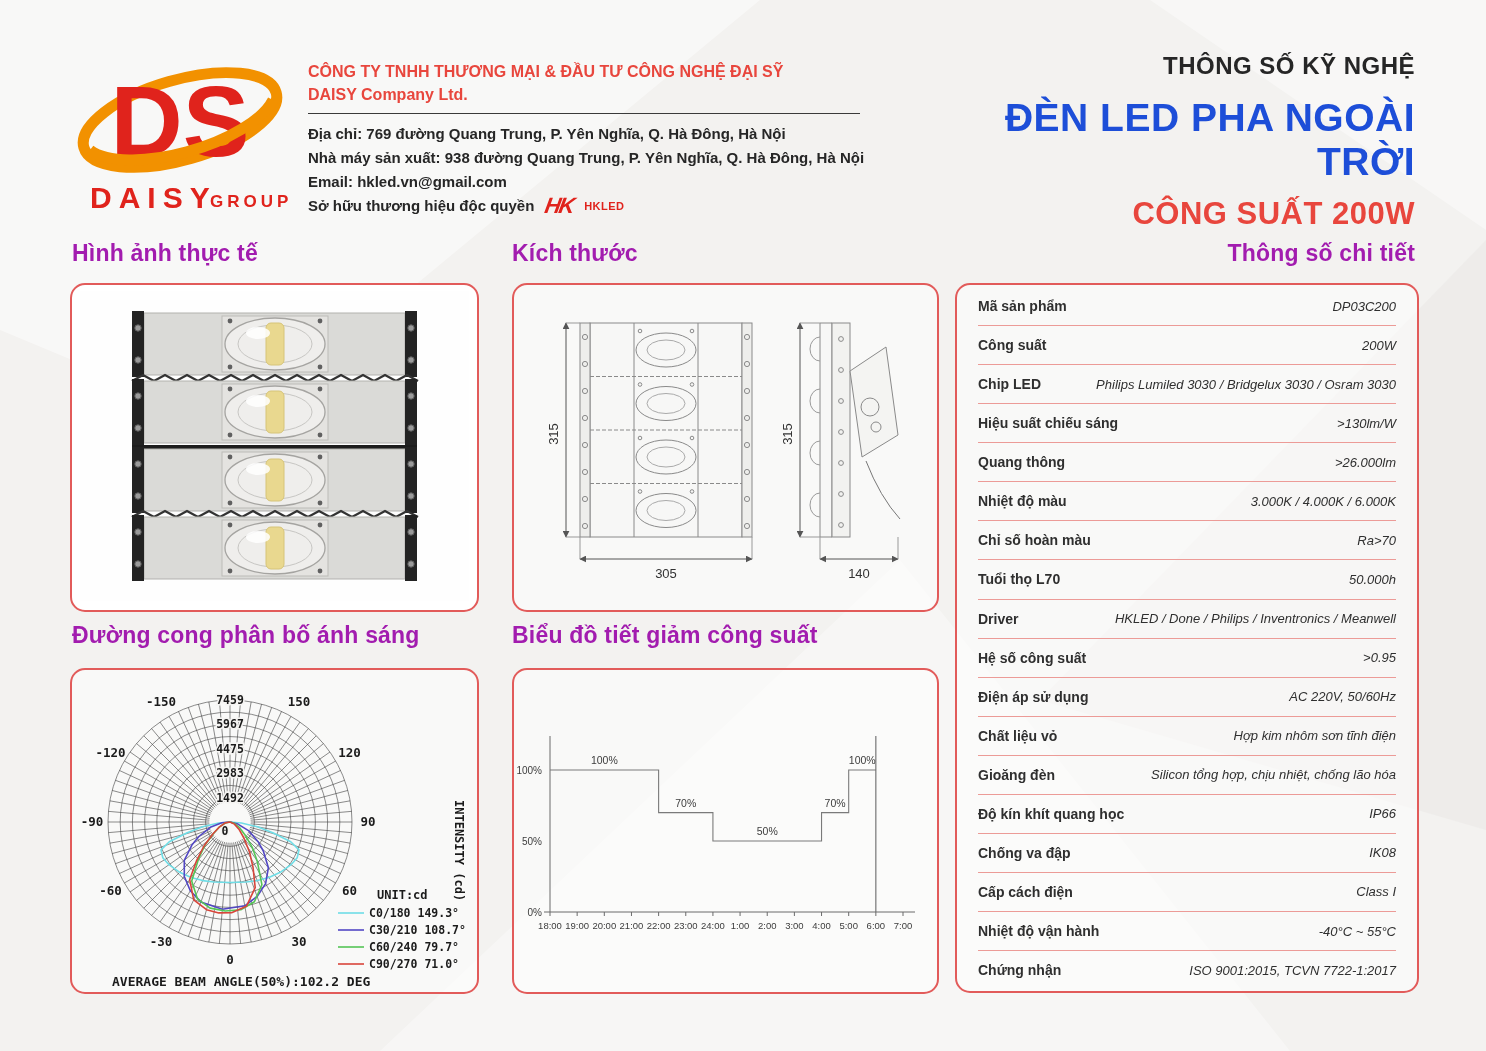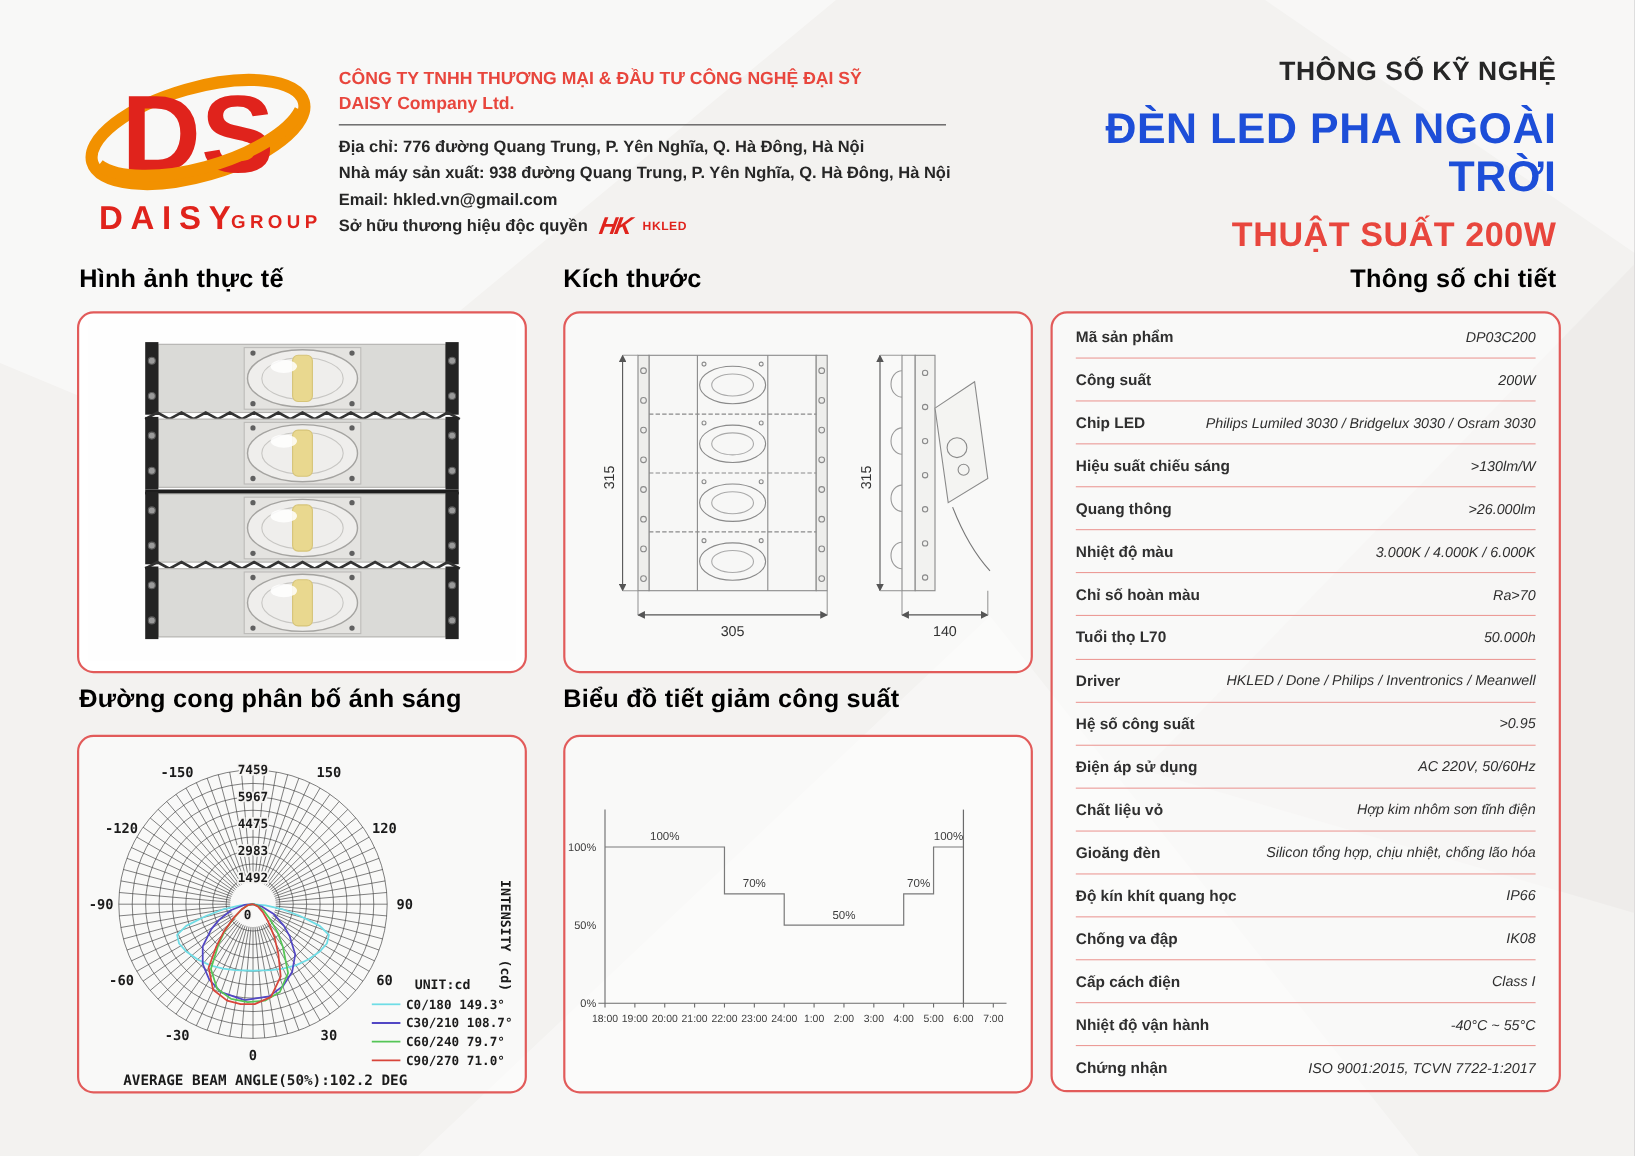--- a/index.html
+++ b/index.html
@@ -15,21 +15,21 @@
   .co-line{font-size:15px;font-weight:700;color:#262626;line-height:24px;white-space:nowrap;}
   .tm-line{display:flex;align-items:center;gap:11px;}
   .hk-mark{display:inline-block;font-weight:900;font-style:italic;color:#e0231c;font-size:22px;
            letter-spacing:-2px;transform:skewX(-10deg);font-family:"Liberation Sans",sans-serif;line-height:18px;}
   .hk-text{font-size:11px;font-weight:800;color:#e0231c;letter-spacing:.5px;}
   .titles{left:900px;top:52px;width:515px;text-align:right;}
   .title-small{font-size:24px;font-weight:800;color:#262626;letter-spacing:.5px;}
   .title-red{font-size:39px;font-weight:800;color:#1d4ed8;margin-top:16px;letter-spacing:.5px;}
   .title-red2{font-size:31px;font-weight:800;color:#e8463d;margin-top:12px;letter-spacing:.5px;}
   
-  h2.sec{margin:0;font-size:23px;font-weight:800;color:#000000;letter-spacing:.2px;}
+  h2.sec{margin:0;font-size:23px;font-weight:800;color:#a21caf;letter-spacing:.2px;}
   
   .rbox{position:absolute;border:2px solid #e25b5a;border-radius:15px;background:rgba(255,255,255,.5);}
   .photo-box{background:#ffffff;}
   
   .spec-table{display:flex;flex-direction:column;height:100%;padding:2px 0;box-sizing:border-box;}
   .spec-row{flex:1;display:flex;align-items:center;justify-content:space-between;
             margin:0 21px;border-bottom:1.2px solid #ec9b97;gap:10px;}
   .spec-row:last-child{border-bottom:none;gap:30px;}
   .spec-label{font-size:14px;font-weight:700;color:#2f2f2f;white-space:nowrap;}
   .spec-value{font-size:13px;font-style:italic;color:#2f2f2f;white-space:nowrap;text-align:right;}
@@ -54,34 +54,34 @@
     <text x="112" y="108" text-anchor="middle" font-size="100" font-weight="900" fill="#e0231c" font-family="Liberation Sans, sans-serif">DS</text>
     <path d="M22,102 A100,40 -16 0 0 205,52" fill="none" stroke="#f29100" stroke-width="11"></path>
     <text x="22" y="160" font-size="30" font-weight="900" fill="#e0231c" letter-spacing="7" font-family="Liberation Sans, sans-serif">DAISY</text>
     <text x="142" y="159" font-size="17" font-weight="900" fill="#e0231c" letter-spacing="4" font-family="Liberation Sans, sans-serif">GROUP</text>
   </svg>
 
   <div class="abs company">
     <div class="co-name">CÔNG TY TNHH THƯƠNG MẠI &amp; ĐẦU TƯ CÔNG NGHỆ ĐẠI SỸ</div>
     <div class="co-name">DAISY Company Ltd.</div>
     <div class="co-div"></div>
-    <div class="co-line">Địa chỉ: 776 đường Quang Trung, P. Yên Nghĩa, Q. Hà Đông, Hà Nội</div>
+    <div class="co-line">Địa chỉ: 769 đường Quang Trung, P. Yên Nghĩa, Q. Hà Đông, Hà Nội</div>
     <div class="co-line">Nhà máy sản xuất: 938 đường Quang Trung, P. Yên Nghĩa, Q. Hà Đông, Hà Nội</div>
     <div class="co-line">Email: hkled.vn@gmail.com</div>
     <div class="co-line tm-line">
       <span>Sở hữu thương hiệu độc quyền</span>
       <span class="hk-mark">HK</span>
       <span class="hk-text">HKLED</span>
     </div>
   </div>
 
   <div class="abs titles">
     <div class="title-small">THÔNG SỐ KỸ NGHỆ</div>
     <div class="title-red">ĐÈN LED PHA NGOÀI TRỜI</div>
-    <div class="title-red2">THUẬT SUẤT 200W</div>
+    <div class="title-red2">CÔNG SUẤT 200W</div>
   </div>
 
   <h2 class="sec abs" style="left:72px;top:240px;">Hình ảnh thực tế</h2>
   <h2 class="sec abs" style="left:512px;top:240px;">Kích thước</h2>
   <h2 class="sec abs" style="left:955px;top:240px;width:460px;text-align:right;">Thông số chi tiết</h2>
   <h2 class="sec abs" style="left:72px;top:622px;">Đường cong phân bố ánh sáng</h2>
   <h2 class="sec abs" style="left:512px;top:622px;">Biểu đồ tiết giảm công suất</h2>
 
   <div class="rbox photo-box" style="left:70px;top:283px;width:405px;height:325px;">
     <svg id="photo-svg" width="405" height="325" viewBox="0 0 405 325">

